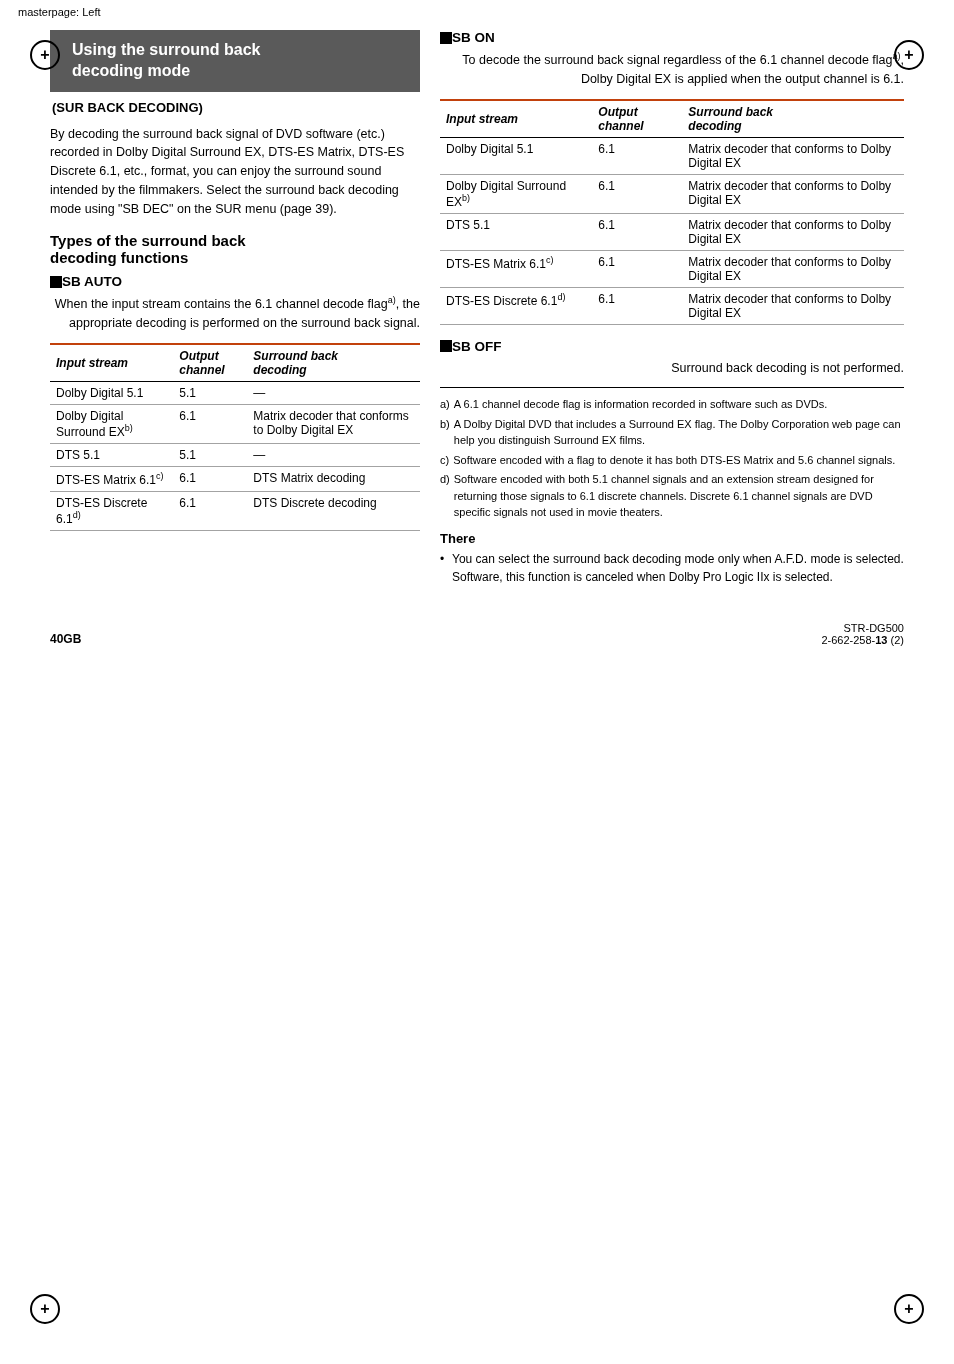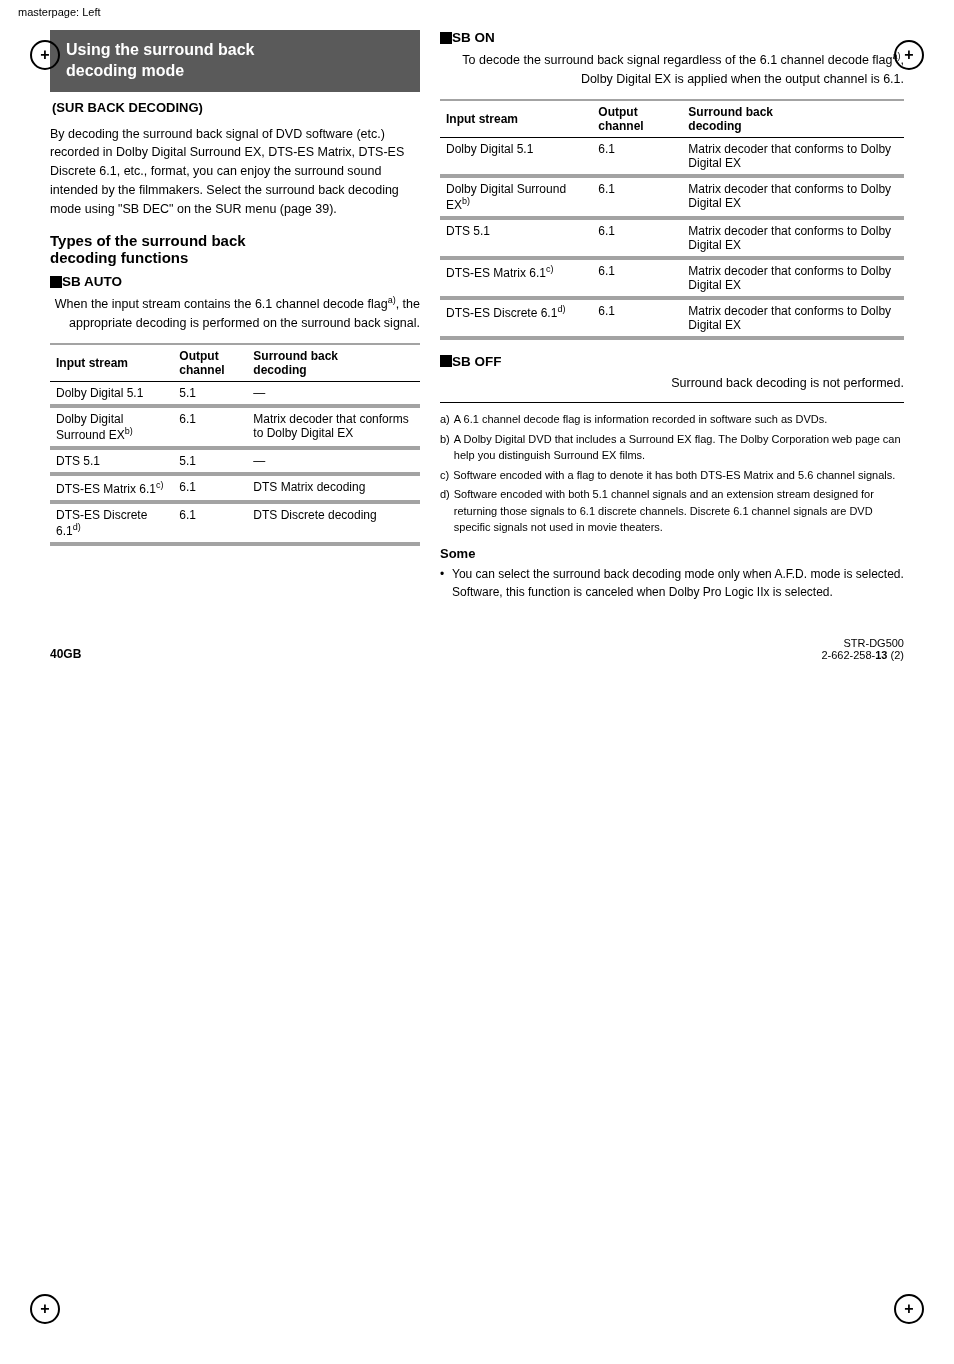--- a/index.html
+++ b/index.html
@@ -54,21 +54,21 @@
       width: 370px;
       flex-shrink: 0;
     }
     .right-col {
       flex: 1;
     }
     
     .title-box {
       background: #5a5a5a;
       color: #fff;
-      padding: 10px 16px;
+      padding: 10px 22px;
       font-size: 16px;
       font-weight: bold;
       line-height: 1.3;
       margin-bottom: 8px;
     }
     .subtitle {
       font-size: 13px;
       font-weight: bold;
       margin-bottom: 10px;
       padding-left: 2px;
@@ -104,25 +104,26 @@
       text-align: right;
     }
     
     table {
       width: 100%;
       border-collapse: collapse;
       font-size: 12px;
       margin-bottom: 14px;
     }
     thead tr {
-      border-top: 2px solid #a3a3a3;
+      border-top: 2px solid #c2410c;
       border-bottom: 1.5px solid #000;
+      font-style: italic;
     }
     tbody tr {
-      border-bottom: 4px solid #a3a3a3;
+      border-bottom: 1px solid #a3a3a3;
     }
     th {
       text-align: left;
       padding: 4px 6px;
       font-weight: bold;
       font-size: 12px;
     }
     td {
       padding: 4px 6px;
       vertical-align: top;
@@ -343,21 +344,21 @@
           <span class="fn-label">c)</span>
           <span>Software encoded with a flag to denote it has both DTS-ES Matrix and 5.6 channel signals.</span>
         </div>
         <div class="footnote-item">
           <span class="fn-label">d)</span>
           <span>Software encoded with both 5.1 channel signals and an extension stream designed for returning those signals to 6.1 discrete channels. Discrete 6.1 channel signals are DVD specific signals not used in movie theaters.</span>
         </div>
       </div>
 
       <div>
-        <div class="notes-heading">Some</div>
+        <div class="notes-heading">There</div>
         <ul class="notes-list">
           <li>You can select the surround back decoding mode only when A.F.D. mode is selected. Software, this function is canceled when Dolby Pro Logic IIx is selected.</li>
         </ul>
       </div>
 
     </div>
   </div>
 
   <div class="footer">
     <div class="page-num">

